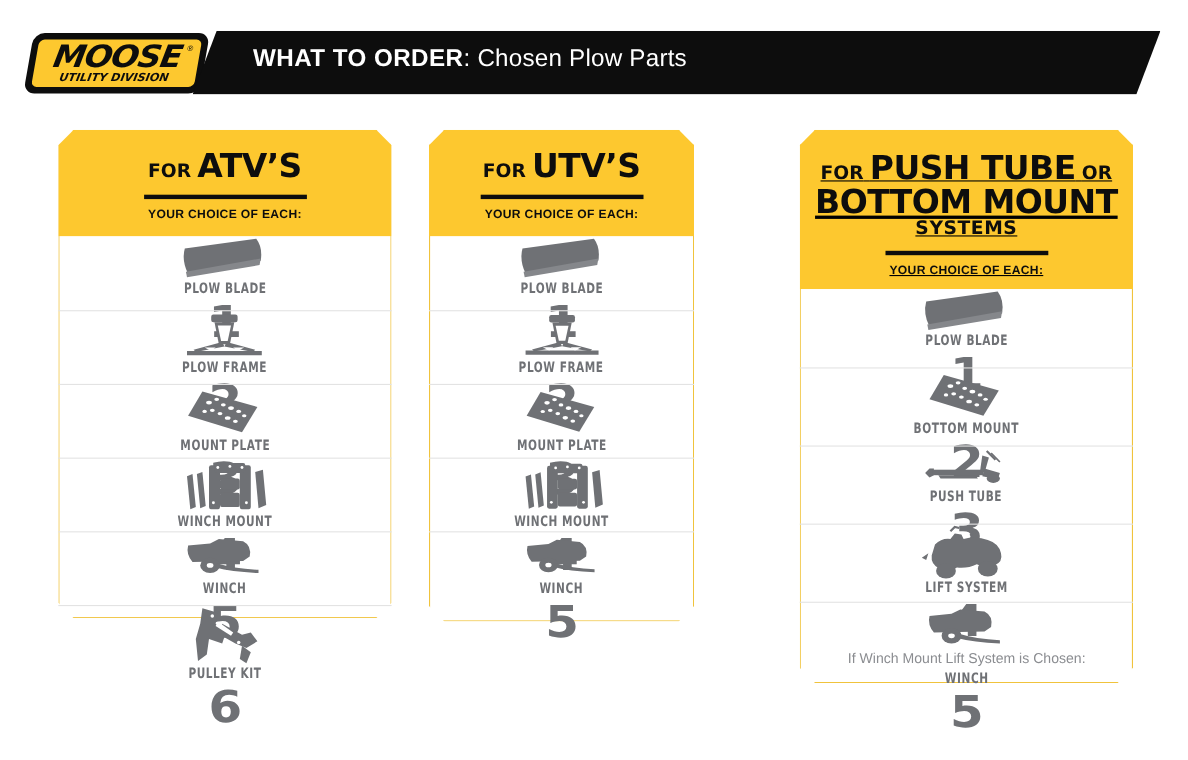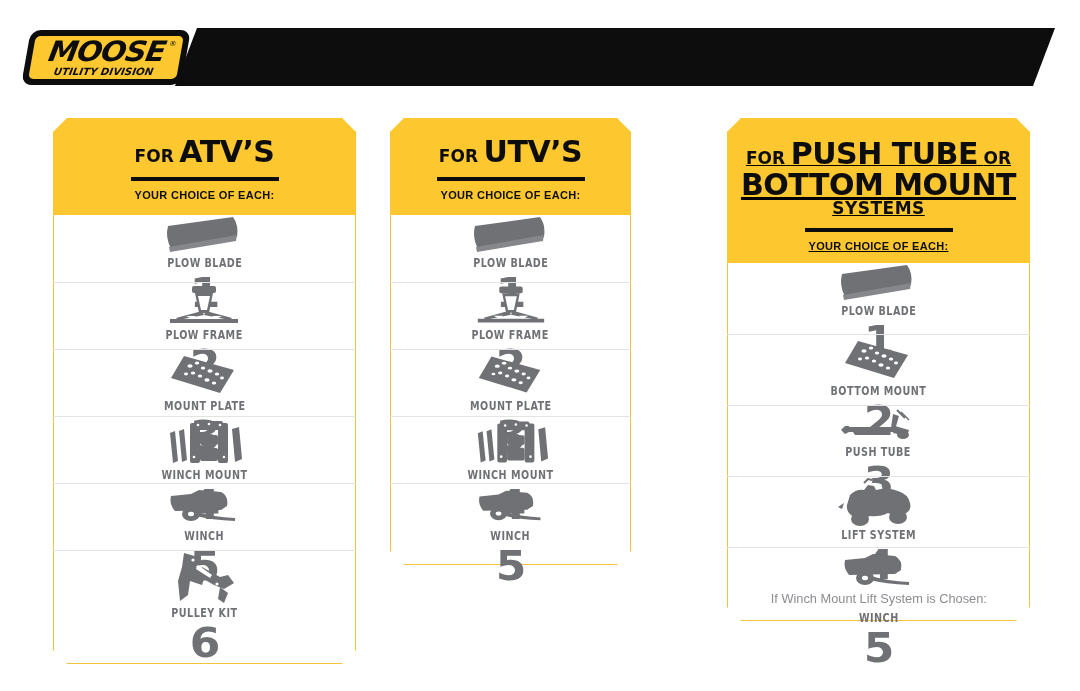--- a/index.html
+++ b/index.html
@@ -20,21 +20,20 @@
     background:#0d0d0d;
     clip-path:polygon(22px 0, 880px 0, 858px 58px, 0px 58px);
   }
   .header-title{
     position:absolute;left:230px;top:28px;height:50px;
     display:flex;align-items:center;
     color:#ffffff;
     font-size:22px;
     letter-spacing:.2px;
     white-space:nowrap;
-    margin-top:44px;
   }
   .header-title .strong{font-weight:bold;letter-spacing:.4px;}
   .header-title .light{font-weight:normal;}
 
   
   .logo{
     position:absolute;left:26px;top:30px;width:160px;height:55px;
     background:#0d0d0d;
     transform:skewX(-10deg);
     border-radius:10px;
@@ -170,25 +169,25 @@
     <div class="logo-inner">
       <div class="logo-word">MOOSE</div>
       <div class="logo-sub">UTILITY DIVISION</div>
       <div class="logo-reg">®</div>
     </div>
   </div>
 
   <div class="header-bar"></div>
   <div class="header-title">
     <span class="strong">WHAT TO ORDER</span>
-    <span class="light">: Needed Parts Parts</span>
+    <span class="light">: Chosen Plow Parts</span>
   </div>
 </div>
 
-<div class="card" id="card-atv" style="left:53px;top:118px;width:303px;height:546px;">
+<div class="card" id="card-atv" style="left:53px;top:118px;width:303px;height:444px;">
   <div class="card-body"></div>
 
   <div class="card-head" style="height:97px;padding-top:18px;">
     <div class="head-title">
       <span class="sm">FOR</span>
       <span class="lg">ATV’S</span>
     </div>
     <div class="head-rule"></div>
     <div class="head-sub">YOUR CHOICE OF EACH:</div>
   </div>

